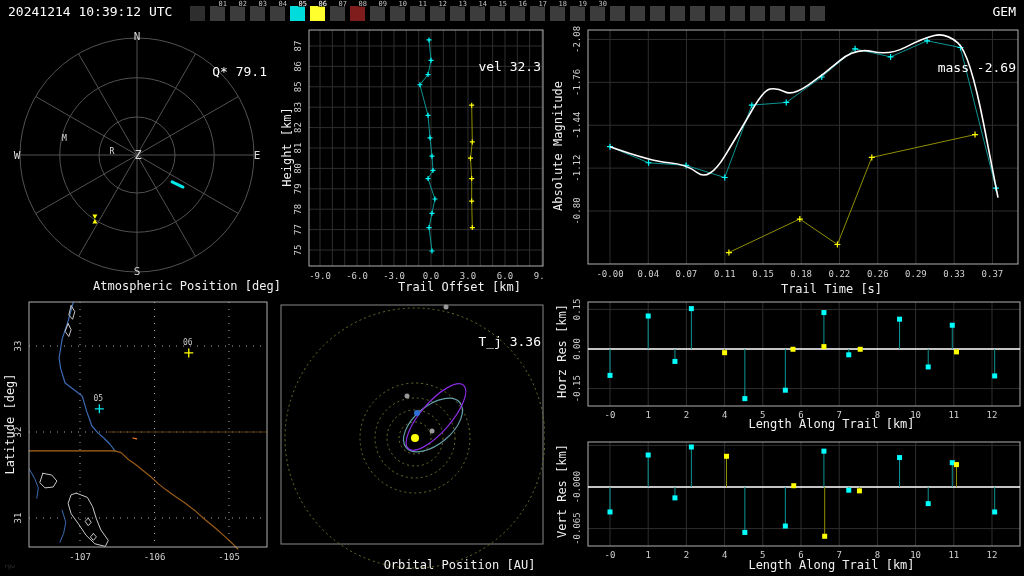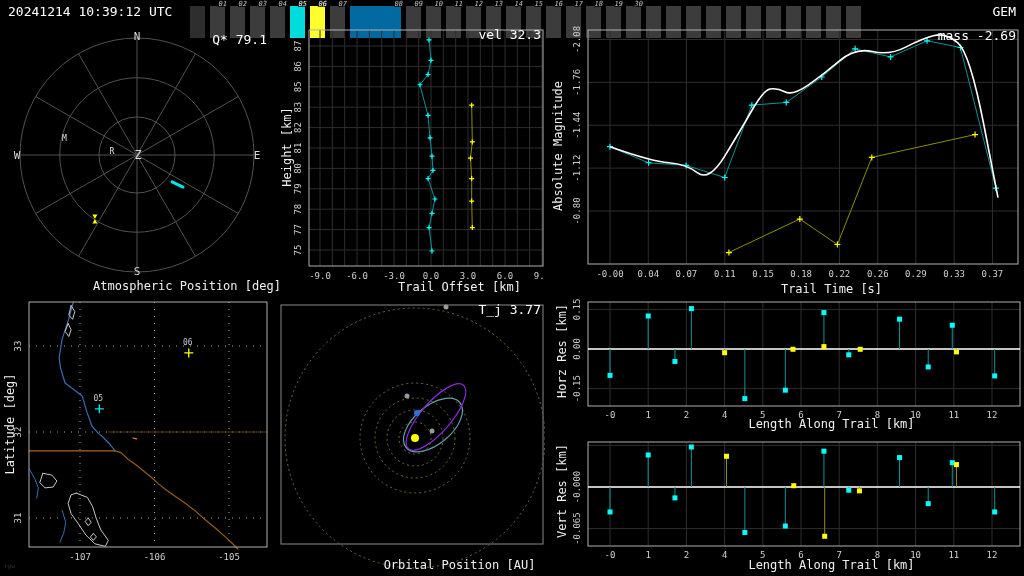--- a/index.html
+++ b/index.html
@@ -2,27 +2,27 @@
 <html><head>
 <meta charset="utf-8">
 <style>
   html,body{margin:0;padding:0;background:#000;}
   #app{position:relative;width:1024px;height:576px;background:#000;overflow:hidden;
        font-family:"DejaVu Sans Mono","Liberation Mono",monospace;}
   .topbar{position:absolute;left:0;top:0;width:1024px;height:24px;}
   .time{position:absolute;left:8px;top:4px;font-size:13px;color:#fff;white-space:pre;}
   .gem{position:absolute;right:8px;top:4px;font-size:13px;color:#fff;}
   .boxes{position:absolute;left:190px;top:6px;display:flex;}
-  .box{width:15px;height:32px;margin-right:5px;position:relative;font-style:italic;}
+  .box{width:15px;height:15px;margin-right:5px;position:relative;}
   .box .lbl{position:absolute;top:-6px;right:-2px;font-size:7px;line-height:8px;color:#c4c4c4;
             text-shadow:1px 1px 0 #000,-1px 1px 0 #000,1px -1px 0 #000,-1px -1px 0 #000;}
   .box.on .lbl{color:#fff;}
   .panel{position:absolute;}
   .panel svg{position:absolute;left:0;top:0;}
-  .corner{position:absolute;font-size:13px;color:#fff;white-space:pre;z-index:5;}
+  .corner{position:absolute;font-size:13px;color:#fff;white-space:pre;z-index:5;margin-top:32px;}
   .xtitle{position:absolute;left:0;width:100%;text-align:center;font-size:12px;color:#f0f0f0;z-index:5;padding-left:47px;}
   .ylab{position:absolute;font-size:12px;color:#f0f0f0;text-align:center;
         transform:rotate(-90deg);transform-origin:center;white-space:nowrap;z-index:5;}
   .watermark{position:absolute;left:4px;top:562px;font-size:6px;color:#303030;z-index:6;}
 </style>
 </head>
 <body>
 
 <div id="app">
 
@@ -44,21 +44,21 @@
         </div>
         <div class="box on" style="background: rgb(0, 220, 220);">
           <span class="lbl">05</span>
         </div>
         <div class="box on" style="background: rgb(255, 255, 46);">
           <span class="lbl">06</span>
         </div>
         <div class="box" style="background: rgb(60, 60, 60);">
           <span class="lbl">07</span>
         </div>
-        <div class="box" style="background: #0369a1; padding-left: 36px;">
+        <div class="box" style="background: #7f1d1d;">
           <span class="lbl">08</span>
         </div>
         <div class="box" style="background: rgb(60, 60, 60);">
           <span class="lbl">09</span>
         </div>
         <div class="box" style="background: rgb(60, 60, 60);">
           <span class="lbl">10</span>
         </div>
         <div class="box" style="background: rgb(60, 60, 60);">
           <span class="lbl">11</span>
@@ -384,21 +384,21 @@
           <ellipse cx="0" cy="0" rx="42" ry="15" transform="translate(156 121) rotate(-49)" stroke="#8a2be2" fill="none" stroke-width="1.2"></ellipse>
         </g>
         <g>
           <circle cx="152" cy="135" r="2.5" fill="#999999"></circle>
           <circle cx="127" cy="100" r="2.5" fill="#999999"></circle>
           <circle cx="166" cy="11" r="2.5" fill="#999999"></circle>
         </g>
         <circle cx="137" cy="117" r="3" fill="#2f6fd6"></circle>
         <circle cx="135" cy="142" r="4" fill="#ffff00"></circle>
       </svg>
-    <div class="corner" style="right:4px;top:6px;">T_j 3.77</div>
+    <div class="corner" style="right:4px;top:6px;">T_j 3.36</div>
     <div class="xtitle" style="top:262px;">Orbital Position [AU]</div>
   </div>
 
   <div class="panel" id="p-horz" style="left:545px;top:296px;width:479px;height:140px;">
     <svg id="svg-horz" width="479" height="140" viewBox="0 0 479 140">
         <g>
           <line x1="65" y1="6" x2="65" y2="110" stroke="#2e2e2e" stroke-width="1"></line>
           <line x1="103.2" y1="6" x2="103.2" y2="110" stroke="#2e2e2e" stroke-width="1"></line>
           <line x1="141.4" y1="6" x2="141.4" y2="110" stroke="#2e2e2e" stroke-width="1"></line>
           <line x1="179.60000000000002" y1="6" x2="179.60000000000002" y2="110" stroke="#2e2e2e" stroke-width="1"></line>

